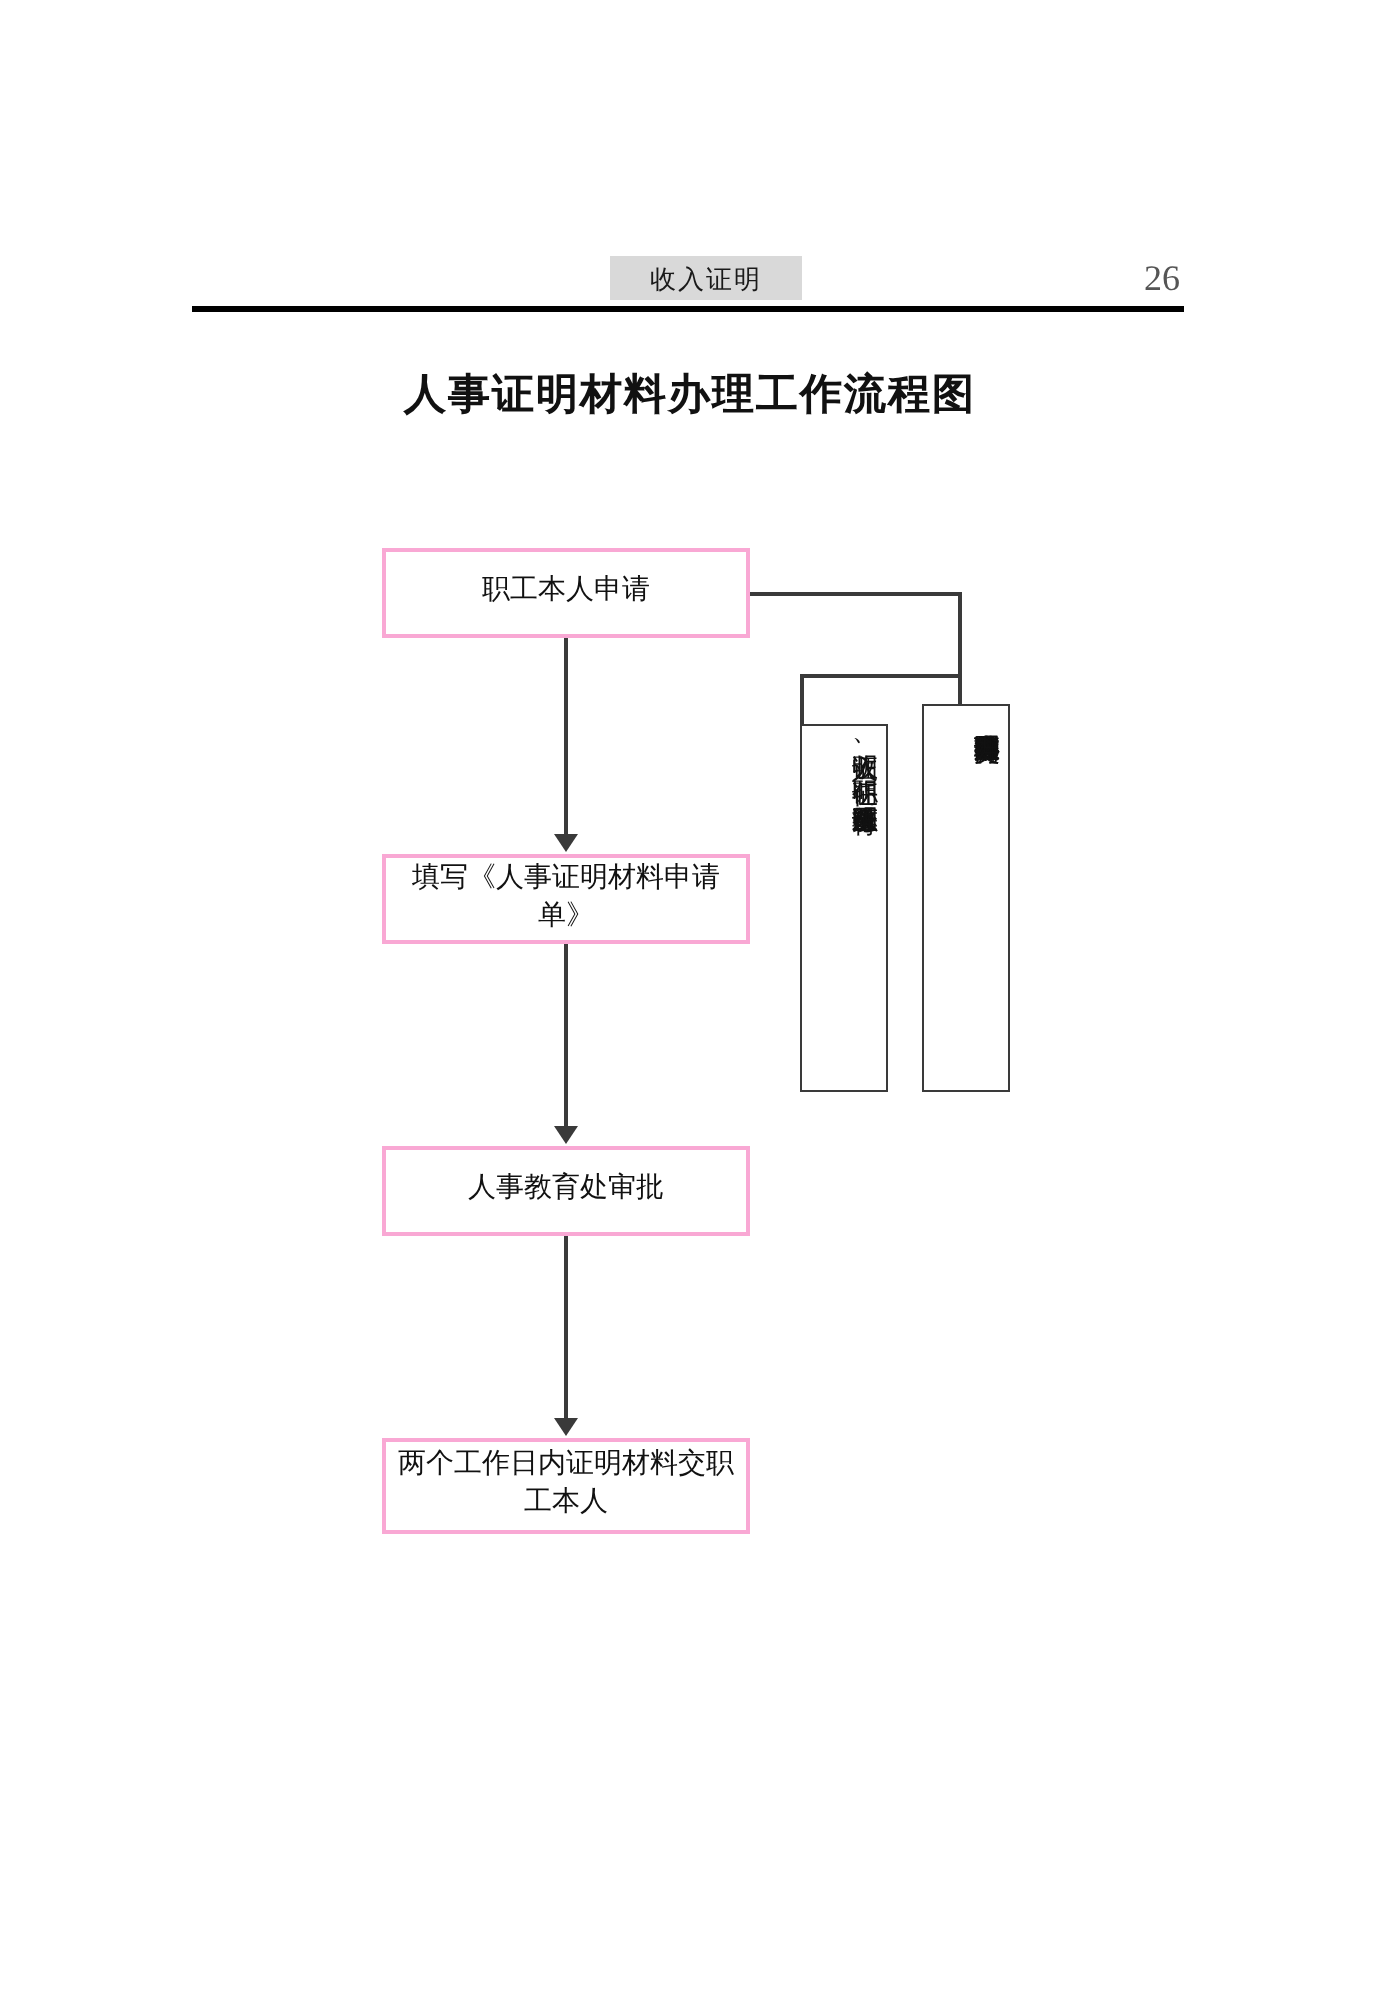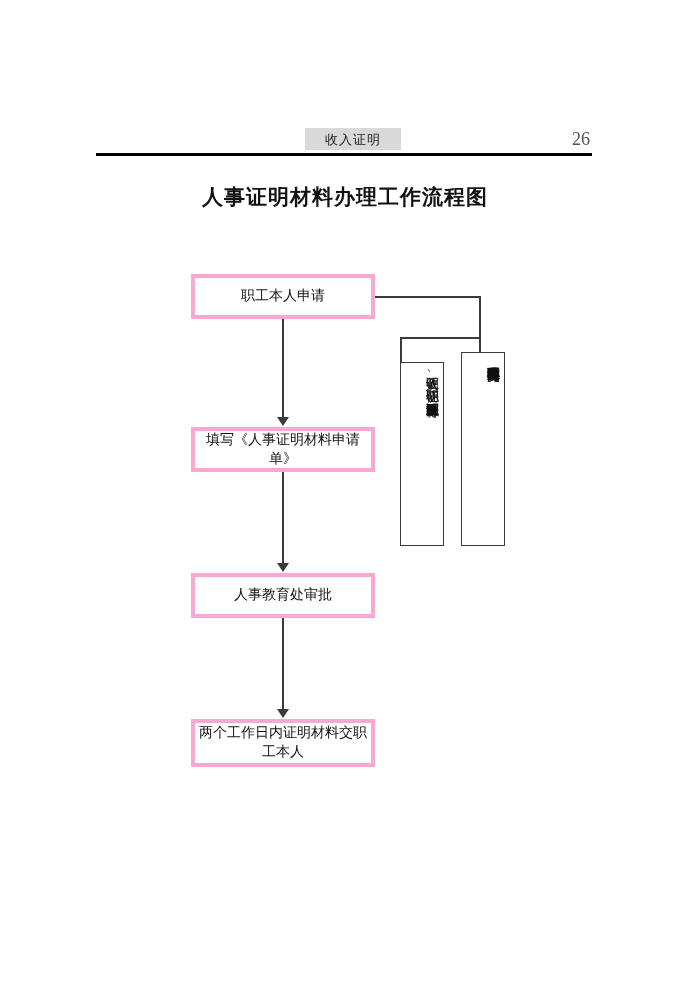--- a/index.html
+++ b/index.html
@@ -81,21 +81,21 @@
     position: absolute;
     left: 0;
     top: 0;
     width: 690px;
     height: 997px;
   }
 
   .node {
     position: absolute;
     box-sizing: border-box;
-    border: 4px solid #f9a8d4;
+    border: 2px solid #f9a8d4;
     background: #ffffff;
     display: flex;
     align-items: center;
     justify-content: center;
     text-align: center;
     font-size: 14px;
     line-height: 1.35;
     color: #111111;
     font-family: "Liberation Serif", "DejaVu Serif", serif;
   }

